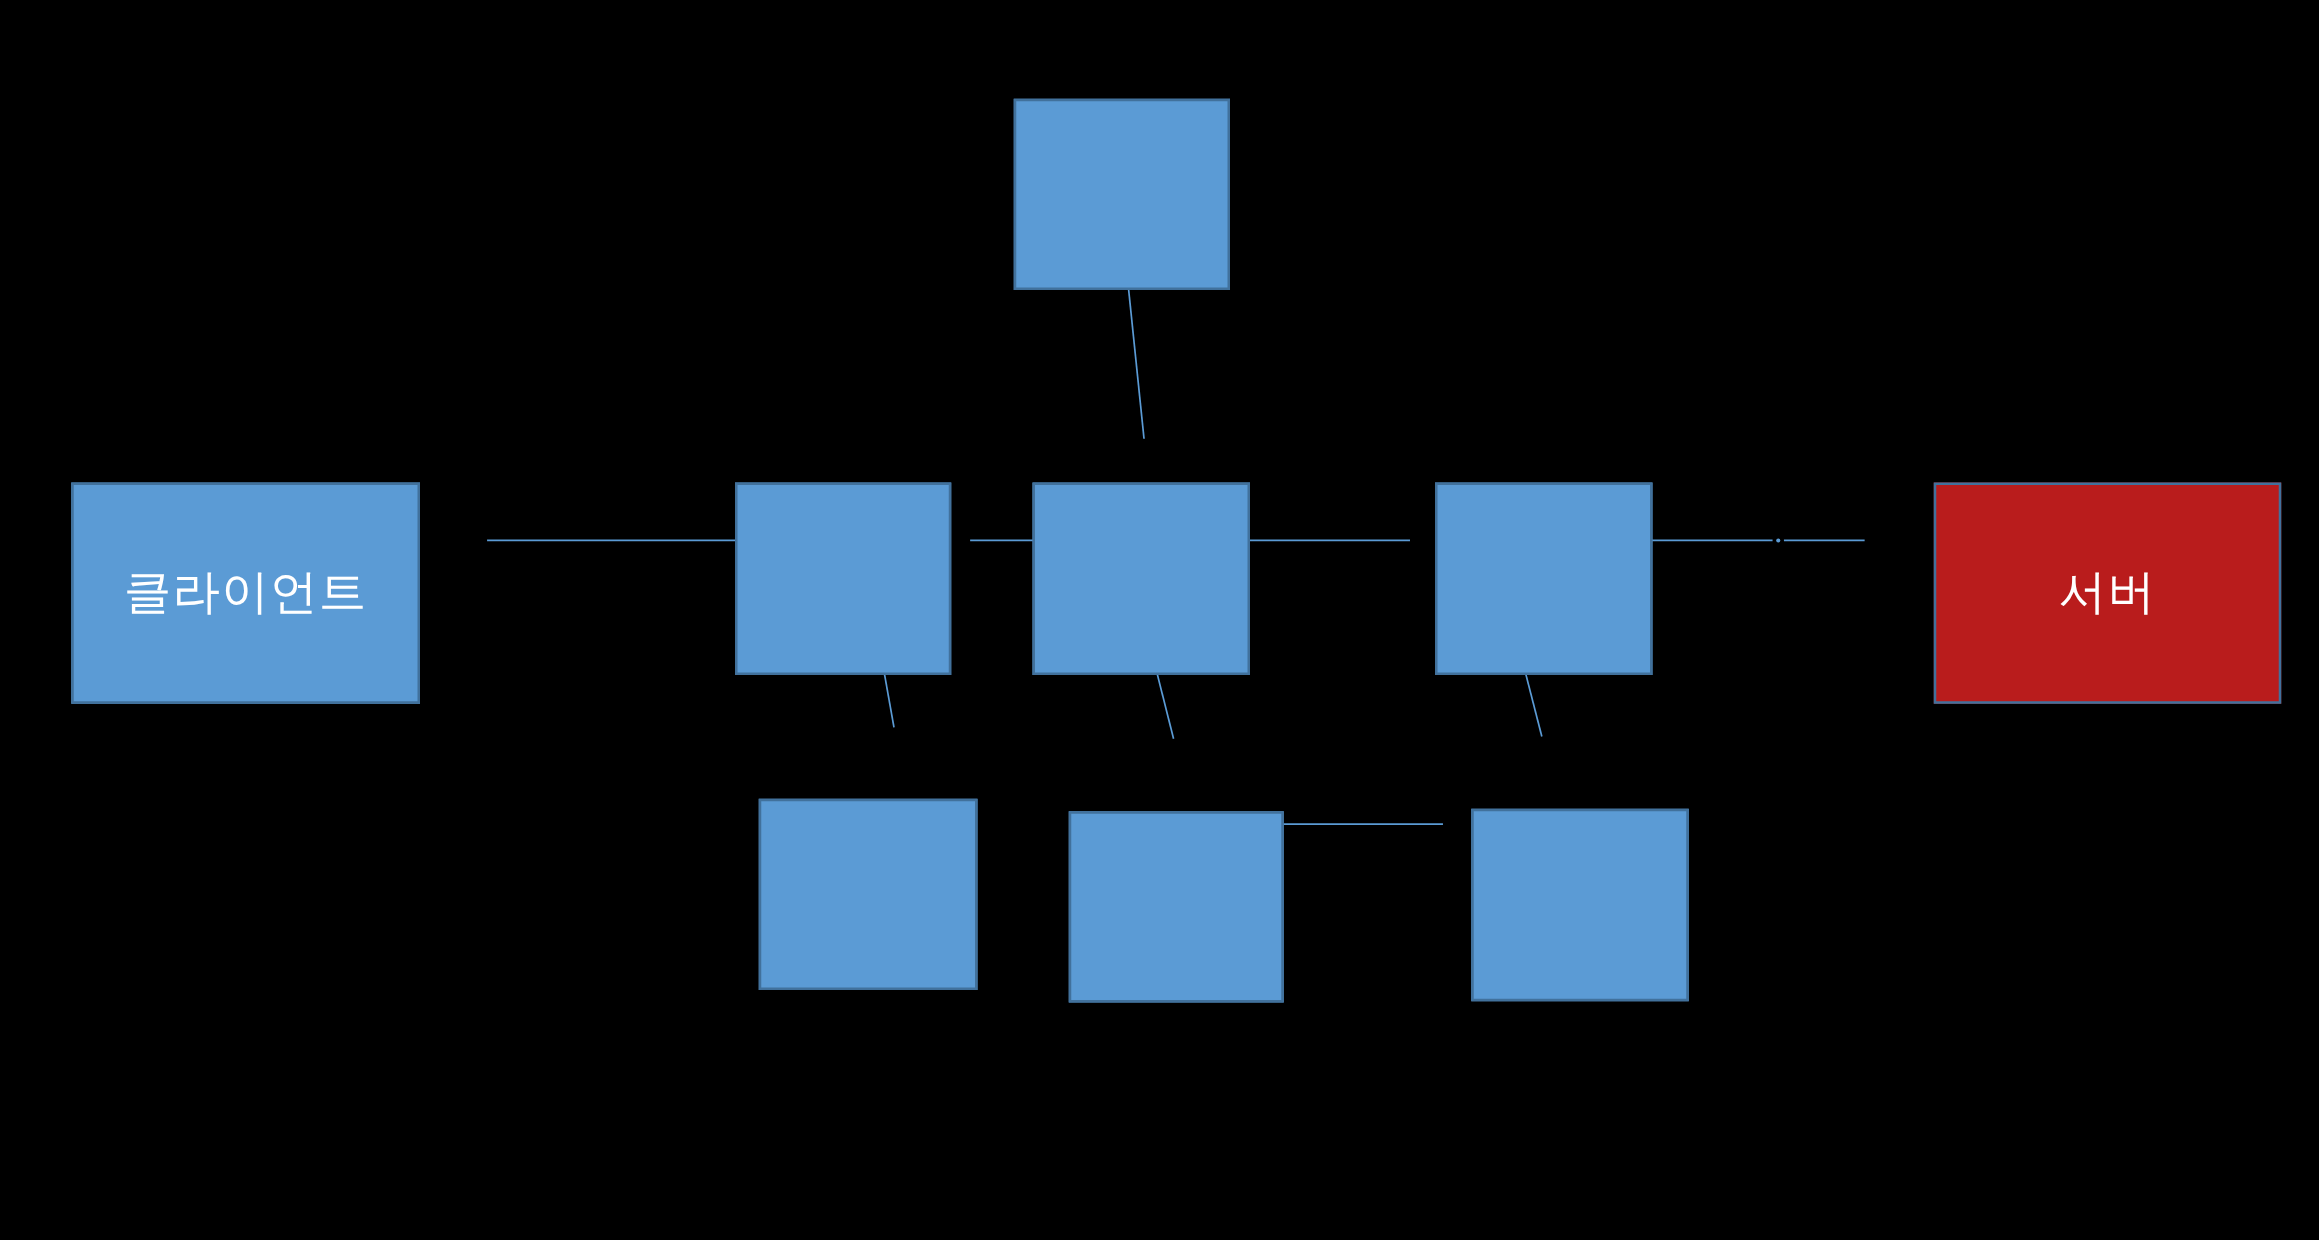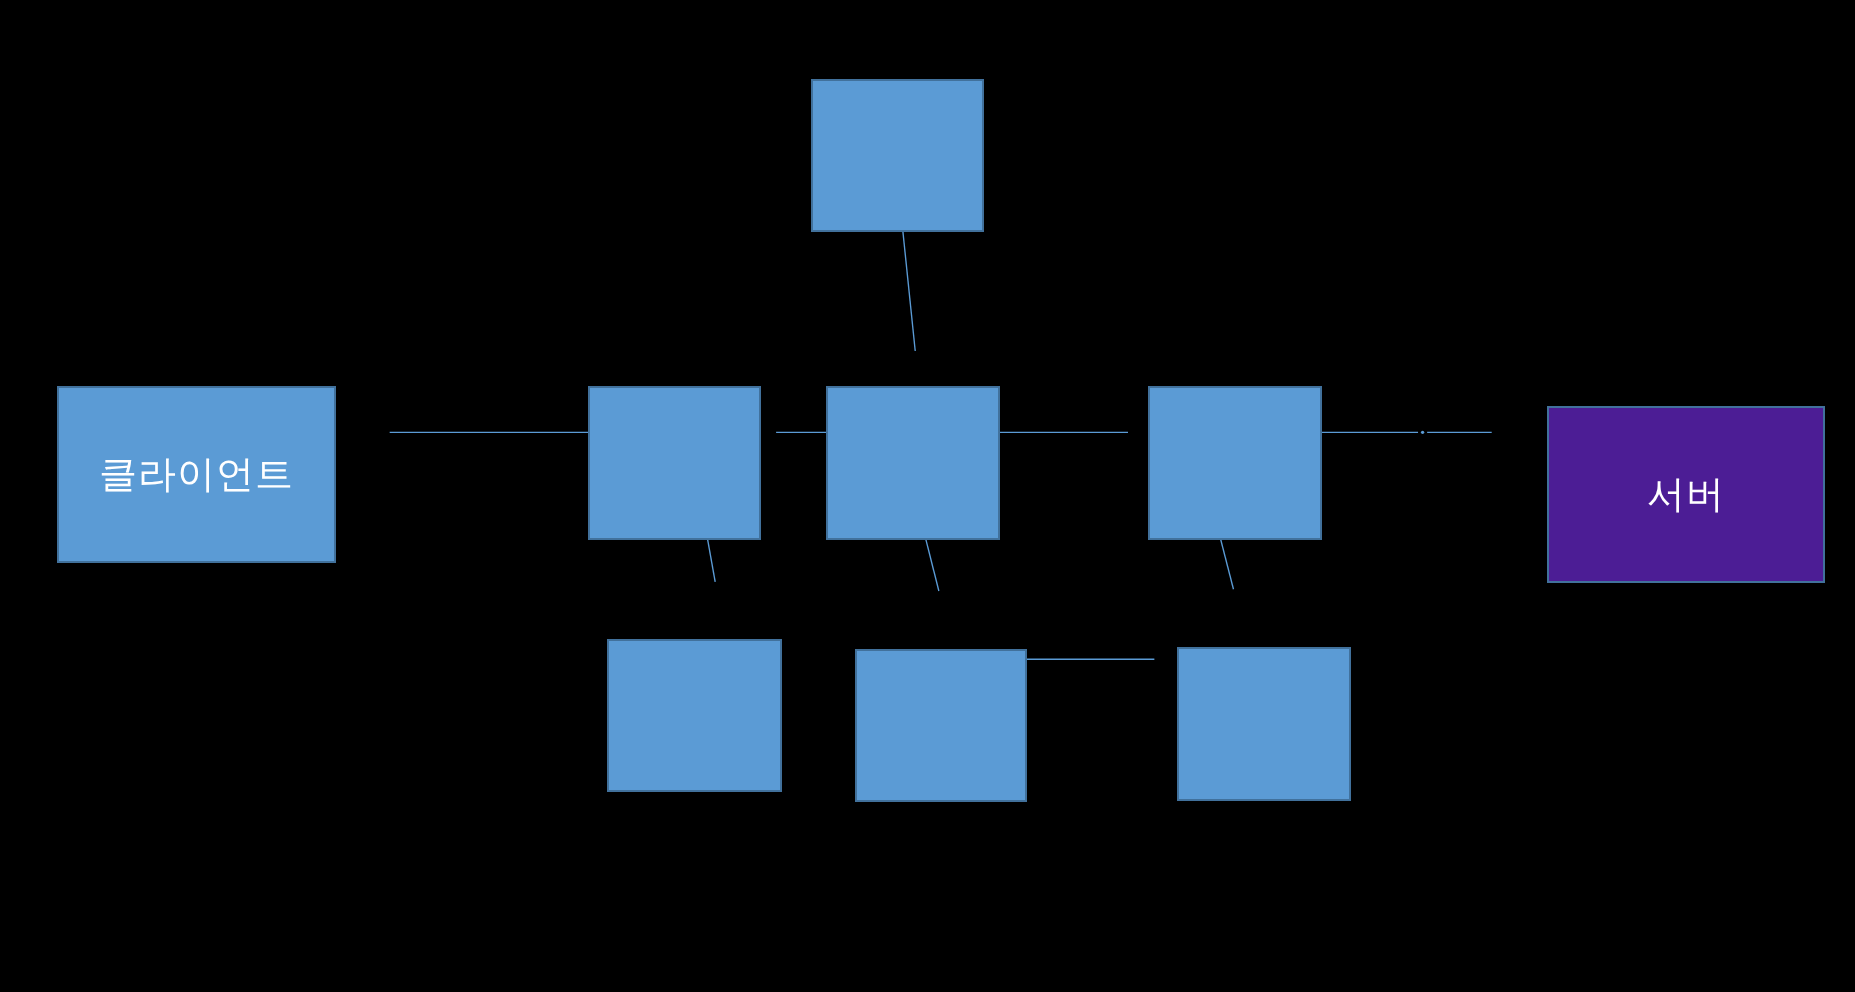--- a/index.html
+++ b/index.html
@@ -67,21 +67,21 @@
     </div>
     <div class="node" style="left: 588px; top: 386px; width: 173px; height: 154px; background: rgb(91, 155, 213); border-color: rgb(65, 113, 156);">
       <span class="node-label" style="color: rgb(255, 255, 255);"></span>
     </div>
     <div class="node" style="left: 826px; top: 386px; width: 174px; height: 154px; background: rgb(91, 155, 213); border-color: rgb(65, 113, 156);">
       <span class="node-label" style="color: rgb(255, 255, 255);"></span>
     </div>
     <div class="node" style="left: 1148px; top: 386px; width: 174px; height: 154px; background: rgb(91, 155, 213); border-color: rgb(65, 113, 156);">
       <span class="node-label" style="color: rgb(255, 255, 255);"></span>
     </div>
-    <div class="node" style="left: 1547px; top: 386px; width: 278px; height: 177px; background: #4c1d95; border-color: rgb(65, 113, 156); margin-top: 20px;">
+    <div class="node" style="left: 1547px; top: 386px; width: 278px; height: 177px; background: #b91c1c; border-color: rgb(65, 113, 156);">
       <span class="node-label" style="color: rgb(255, 255, 255);">서버</span>
     </div>
     <div class="node" style="left: 607px; top: 639px; width: 175px; height: 153px; background: rgb(91, 155, 213); border-color: rgb(65, 113, 156);">
       <span class="node-label" style="color: rgb(255, 255, 255);"></span>
     </div>
     <div class="node" style="left: 855px; top: 649px; width: 172px; height: 153px; background: rgb(91, 155, 213); border-color: rgb(65, 113, 156);">
       <span class="node-label" style="color: rgb(255, 255, 255);"></span>
     </div>
     <div class="node" style="left: 1177px; top: 647px; width: 174px; height: 154px; background: rgb(91, 155, 213); border-color: rgb(65, 113, 156);">
       <span class="node-label" style="color: rgb(255, 255, 255);"></span>

